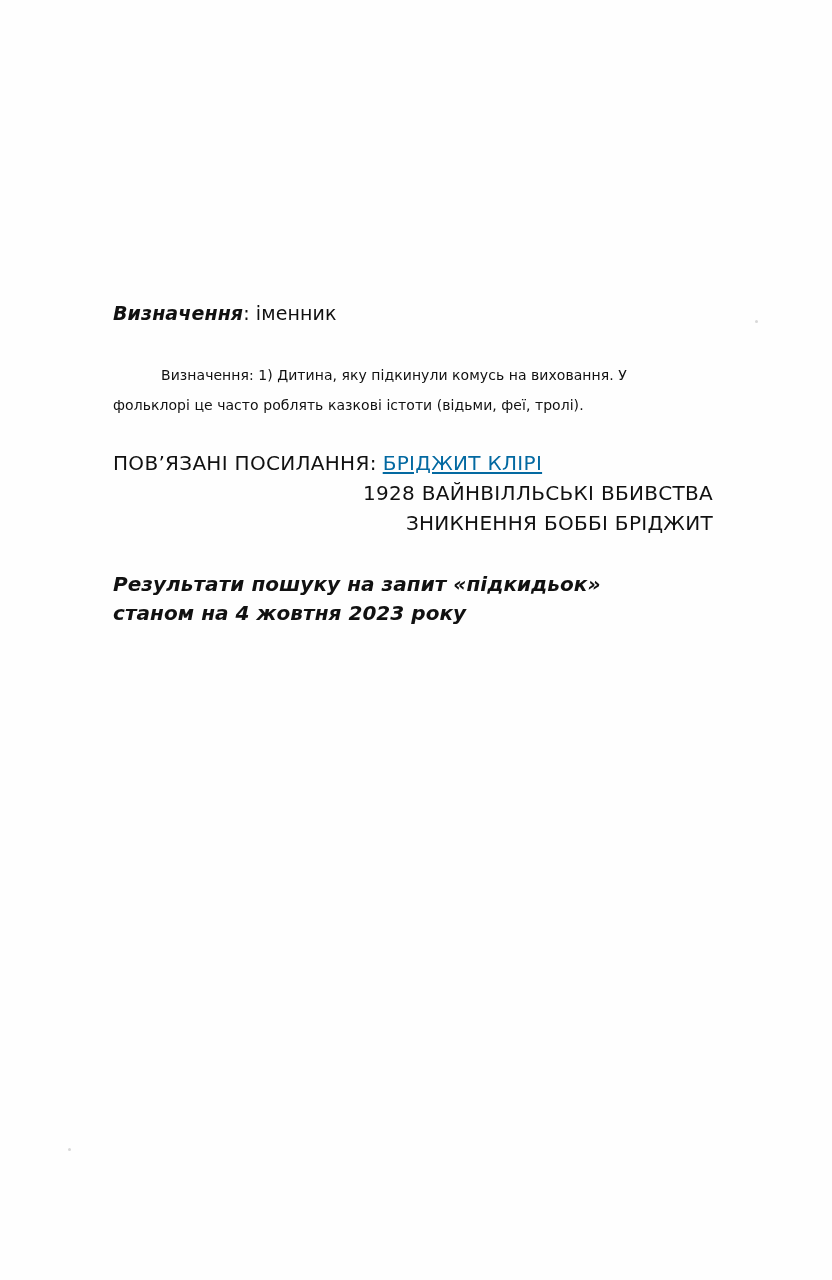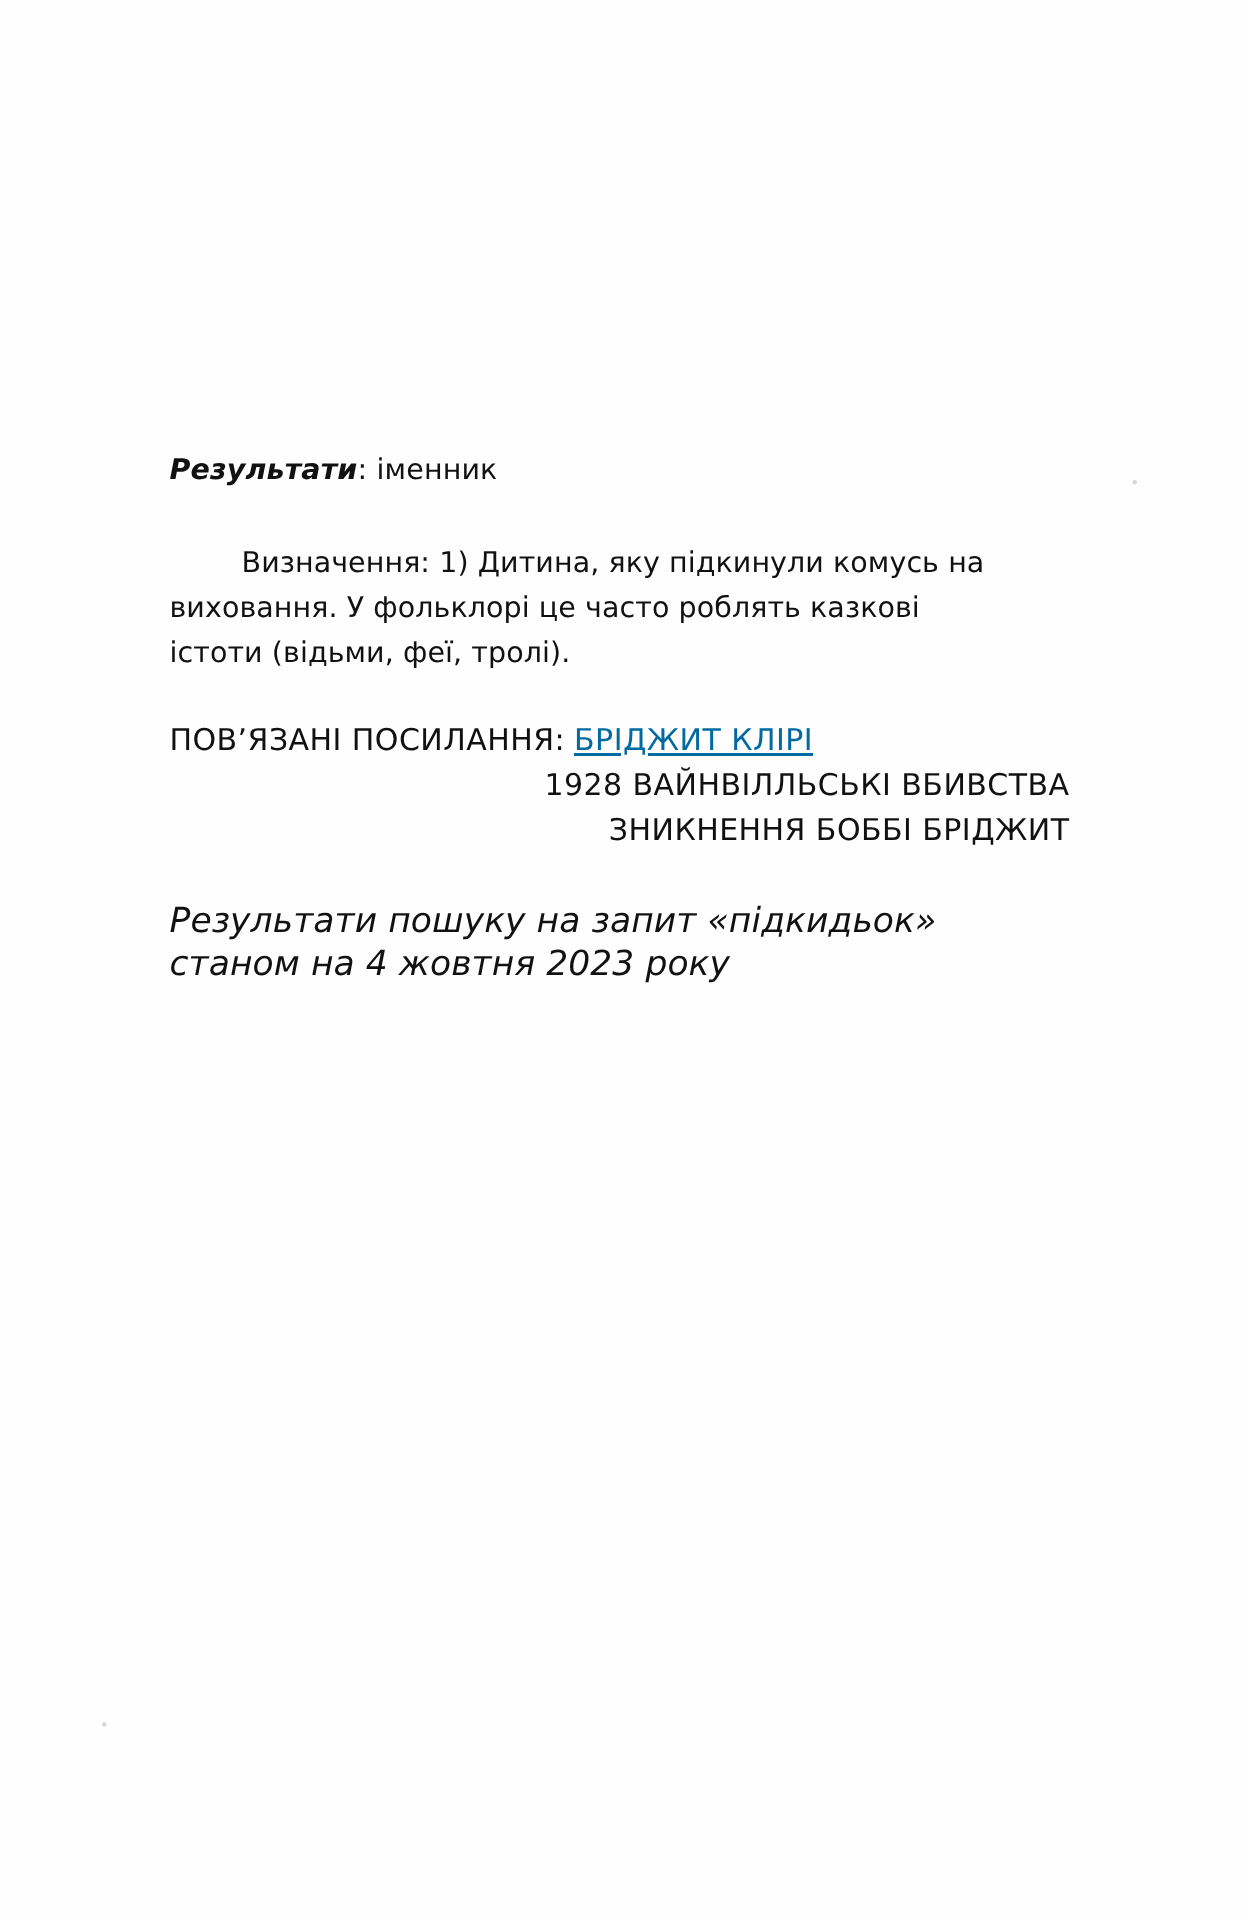--- a/index.html
+++ b/index.html
@@ -42,21 +42,21 @@
     font-style: italic;
     font-weight: 600;
   }
   .pos {
     font-style: normal;
     font-weight: 400;
   }
 
   
   .definition {
-    font-size: 19px;
+    font-size: 14px;
     line-height: 30px;
     letter-spacing: 0.05px;
     text-indent: 48px;
     margin-bottom: 28px;
     max-width: 556px;
   }
 
   
   .related {
     font-size: 20px;
@@ -77,22 +77,22 @@
     cursor: pointer;
   }
   .related-row.indented {
     padding-left: 186px;
     text-align: right;
   }
 
   
   .note {
     font-style: italic;
-    font-weight: 400;
-    font-size: 23px;
+    font-weight: 700;
+    font-size: 20px;
     line-height: 29px;
     letter-spacing: 0.05px;
     max-width: 560px;
   }
 
   
   .speck {
     position: absolute;
     background: #d8d8d8;
     border-radius: 50%;
@@ -104,21 +104,21 @@
 <body>
 
 <div class="page">
 
   <div class="speck s1"></div>
   <div class="speck s2"></div>
 
   <div class="content">
 
     <div class="headword-line">
-      <span class="headword">Результати</span><span class="pos">: </span><span class="pos">іменник</span>
+      <span class="headword">Визначення</span><span class="pos">: </span><span class="pos">іменник</span>
     </div>
 
     <div class="definition">Визначення: 1) Дитина, яку підкинули комусь на виховання. У фольклорі це часто роблять казкові істоти (відьми, феї, тролі).</div>
 
     <div class="related">
       <div class="related-row">
         <span class="related-label">ПОВ’ЯЗАНІ ПОСИЛАННЯ:</span><span class="related-link">БРІДЖИТ КЛІРІ</span>
       </div>
       <div class="related-row indented">
         <span>1928 ВАЙНВІЛЛЬСЬКІ ВБИВСТВА</span>

